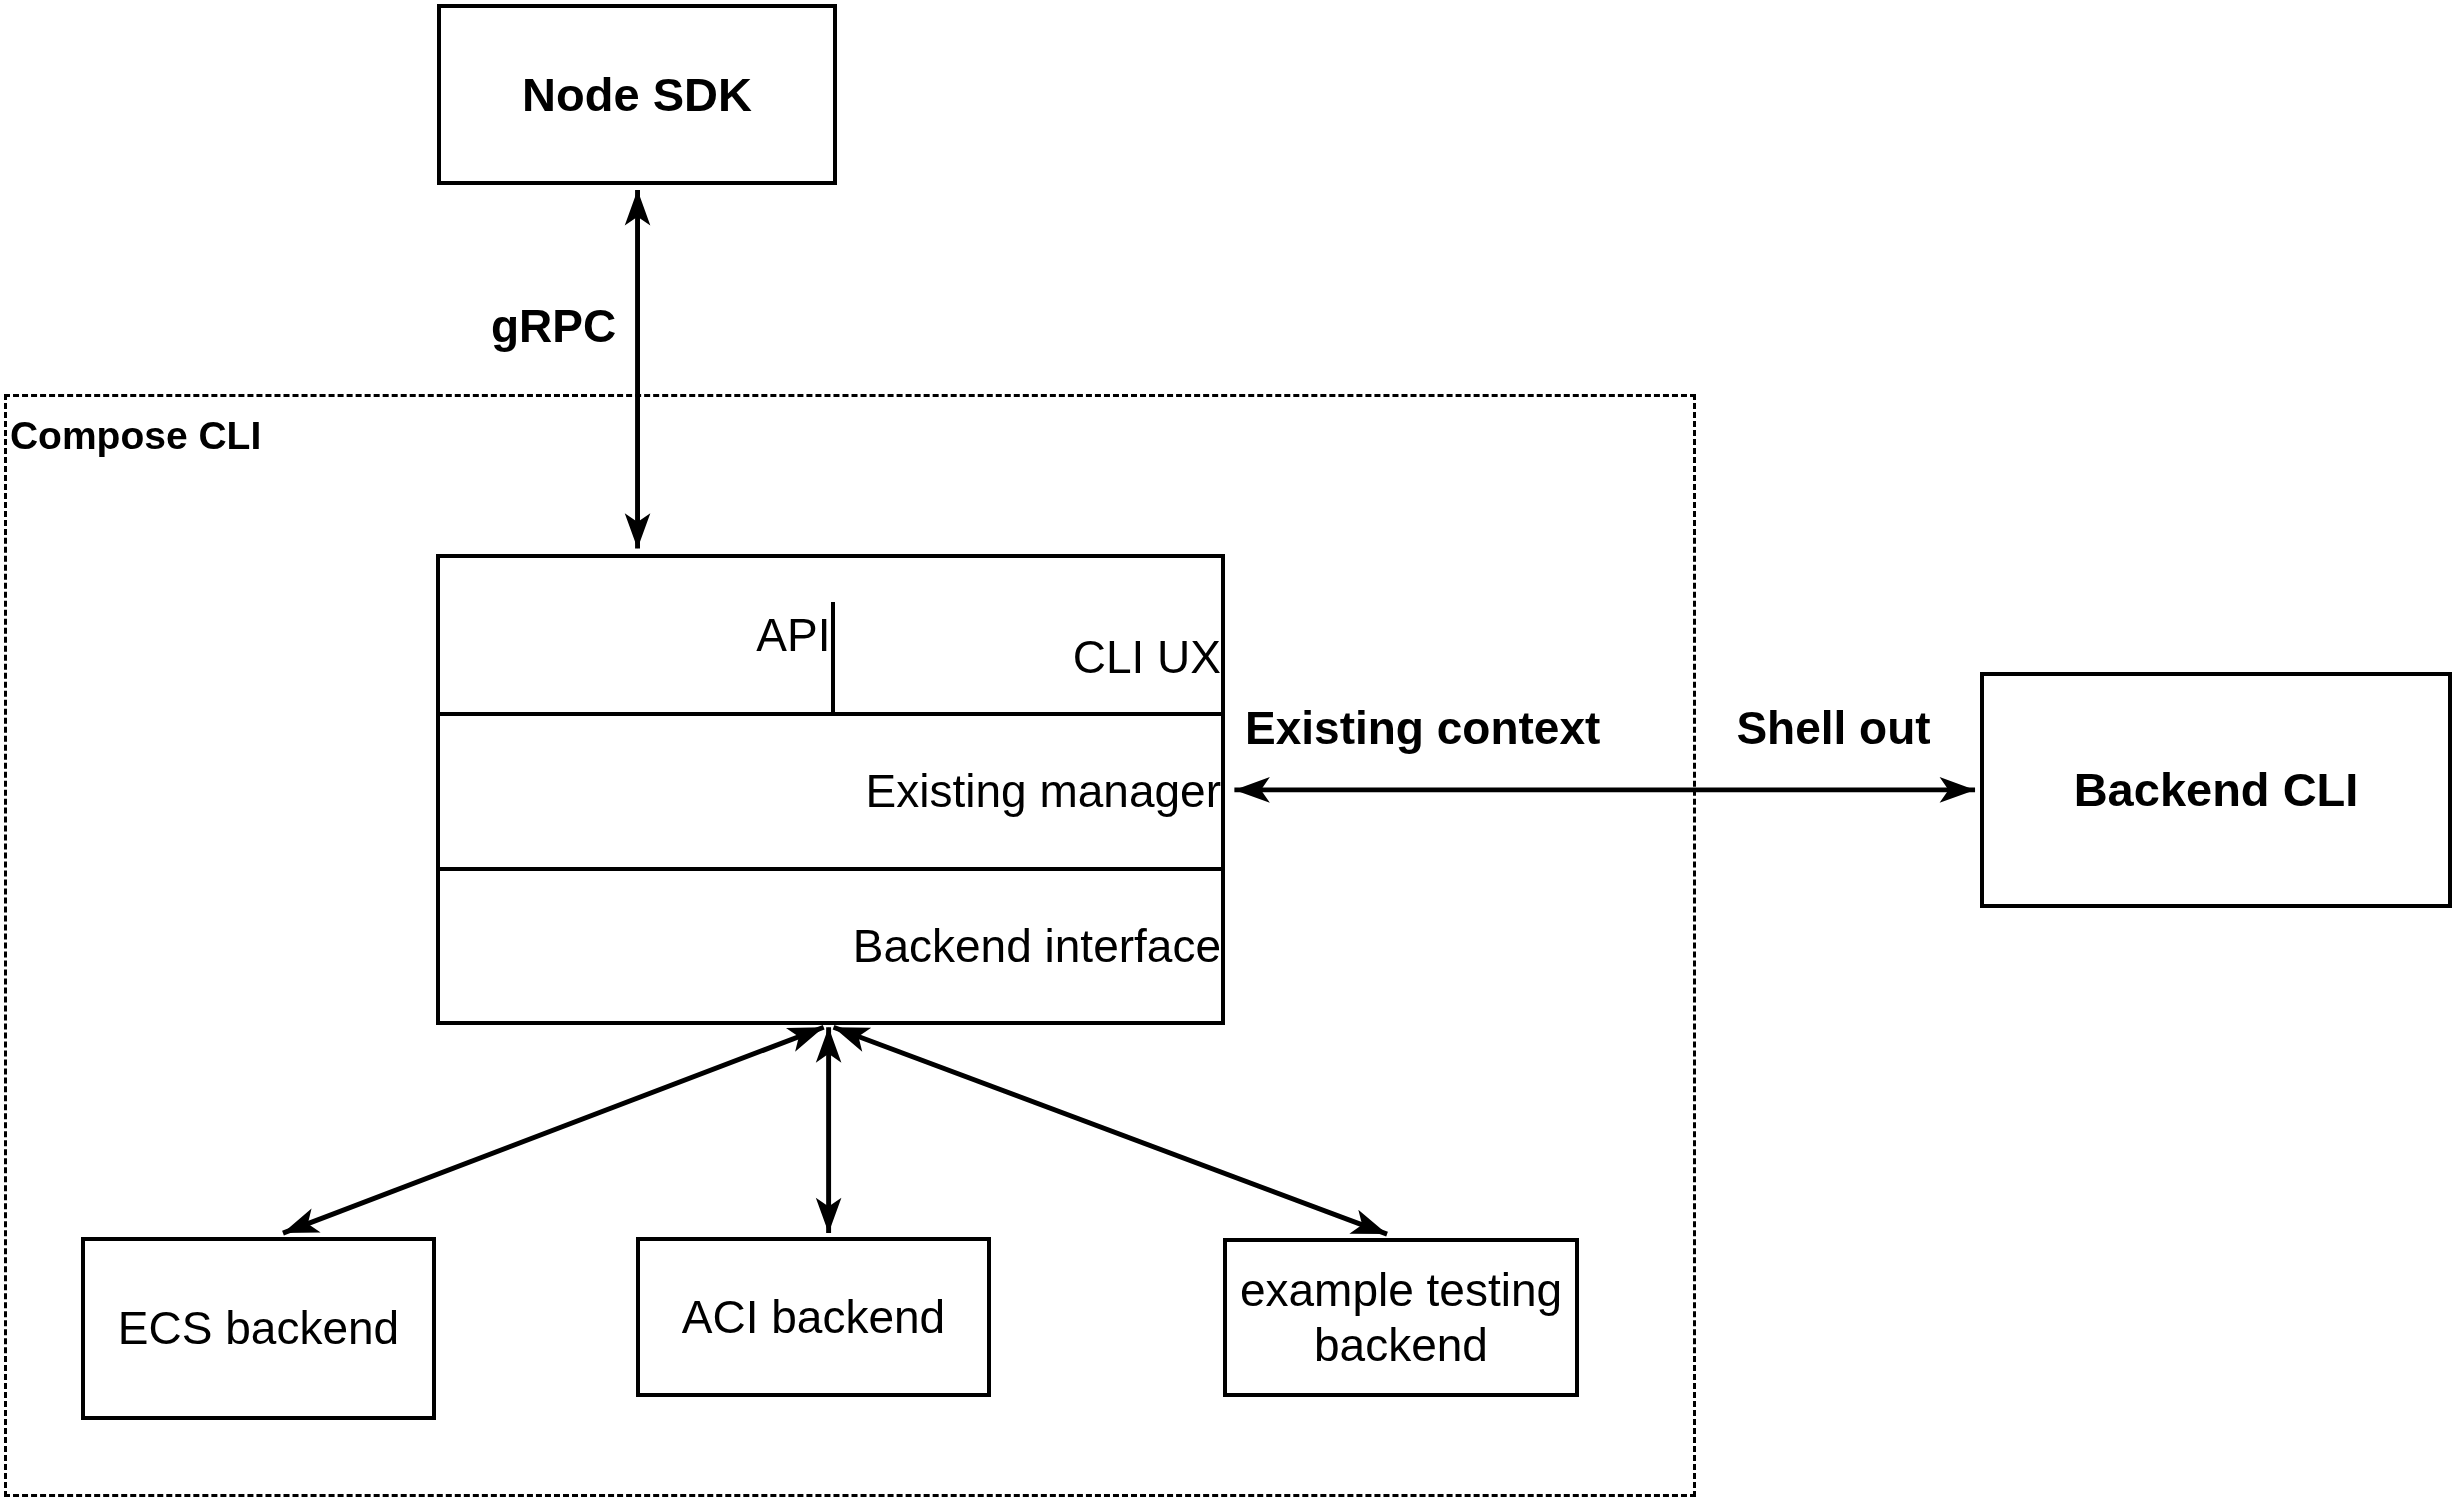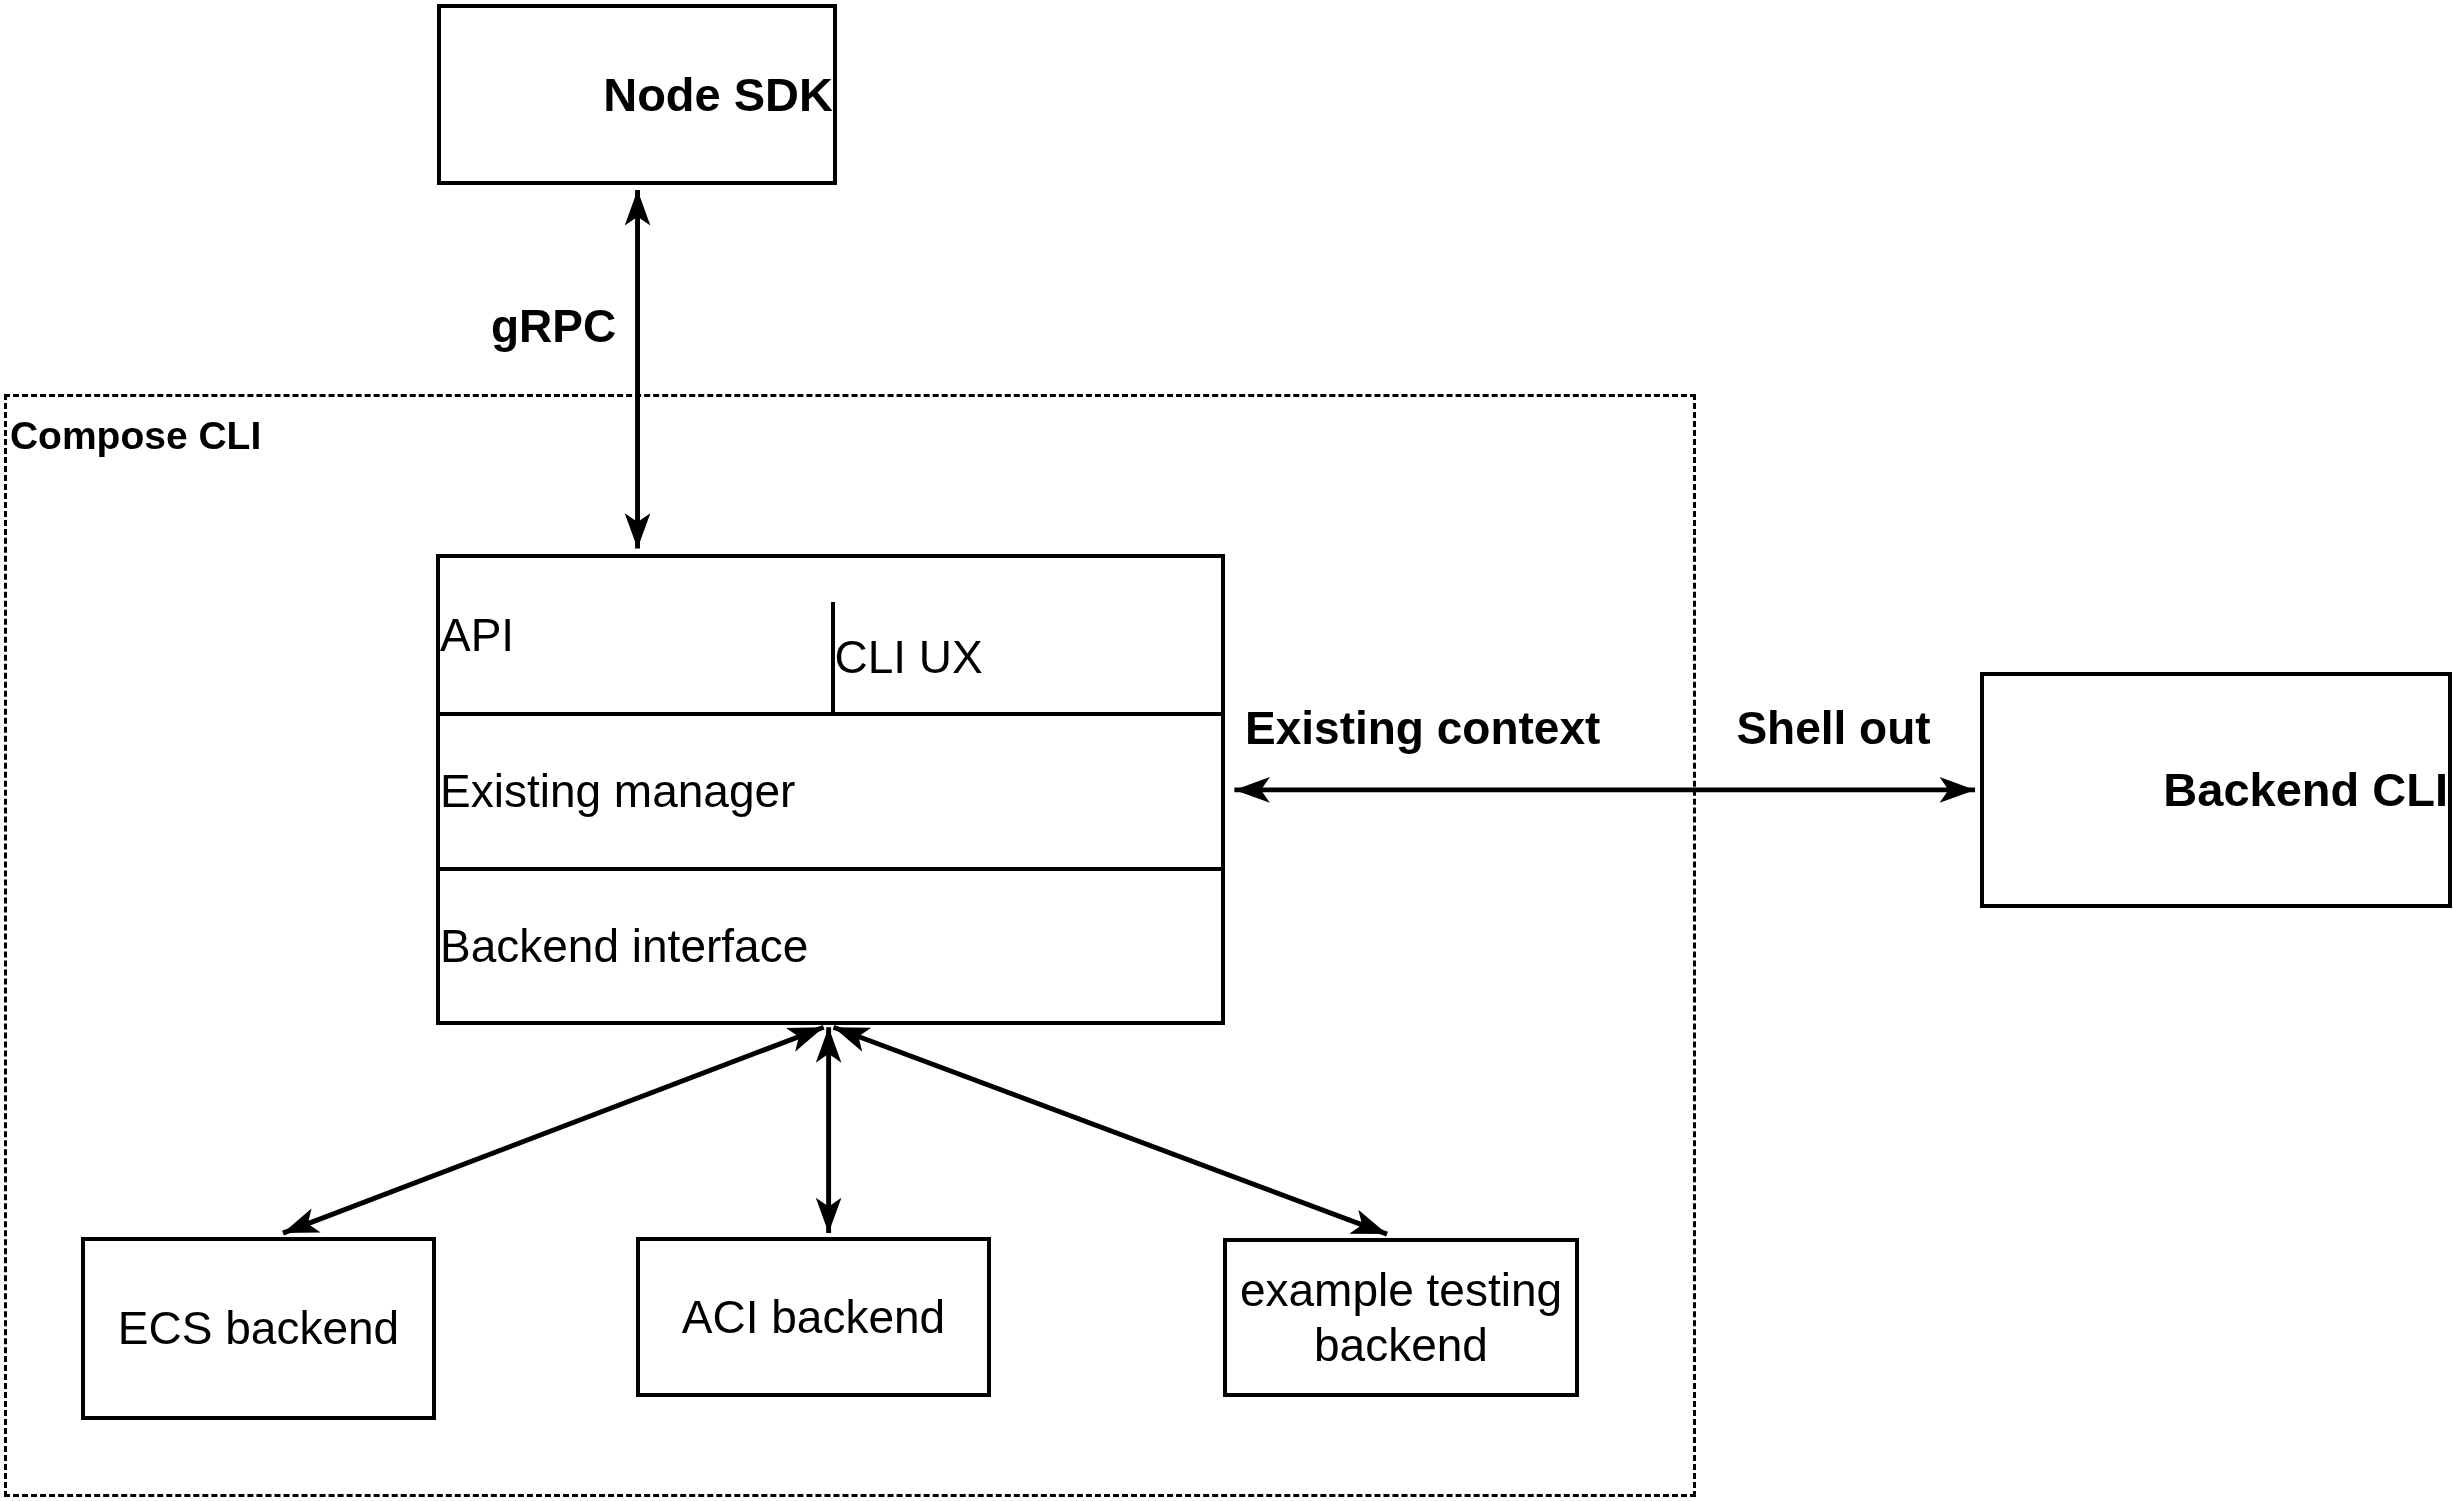--- a/index.html
+++ b/index.html
@@ -27,21 +27,21 @@
     box-sizing: border-box;
     border: 4.9px solid #000000;
     background: #ffffff;
     display: flex;
     align-items: center;
     justify-content: center;
     text-align: center;
     font-size: 46px;
     line-height: 1.18;
   }
-  .node.bold { font-weight: bold; font-size: 47px; justify-content: flex-end; }
+  .node.bold { font-weight: bold; font-size: 47px; }
 
   .group-container {
     position: absolute;
     box-sizing: border-box;
     left: 3.9px; top: 394px;
     width: 1692px; height: 1103px;
     border: 3.9px dashed #000000;
     background: transparent;
   }
   .group-label {
@@ -66,23 +66,24 @@
     width: 789px; height: 471px;
     border: 4.9px solid #000000;
     background: #ffffff;
     display: grid;
     grid-template-columns: 1fr 1fr;
     grid-template-rows: 1fr 1fr 1fr;
   }
   .cell {
     display: flex;
     align-items: center;
-    justify-content: flex-start;
+    justify-content: flex-end;
     font-size: 46px;
     box-sizing: border-box;
+    padding-left: 24px;
   }
   .cell-cliux   { border-left: 4.9px solid #000000; margin-top: 44px; }
   .cell-context { grid-column: 1 / 3; border-top: 4.9px solid #000000; }
   .cell-backend { grid-column: 1 / 3; border-top: 4.9px solid #000000; }
 
   .edge-label {
     position: absolute;
     font-size: 46px;
     line-height: 51px;
     text-align: center;

